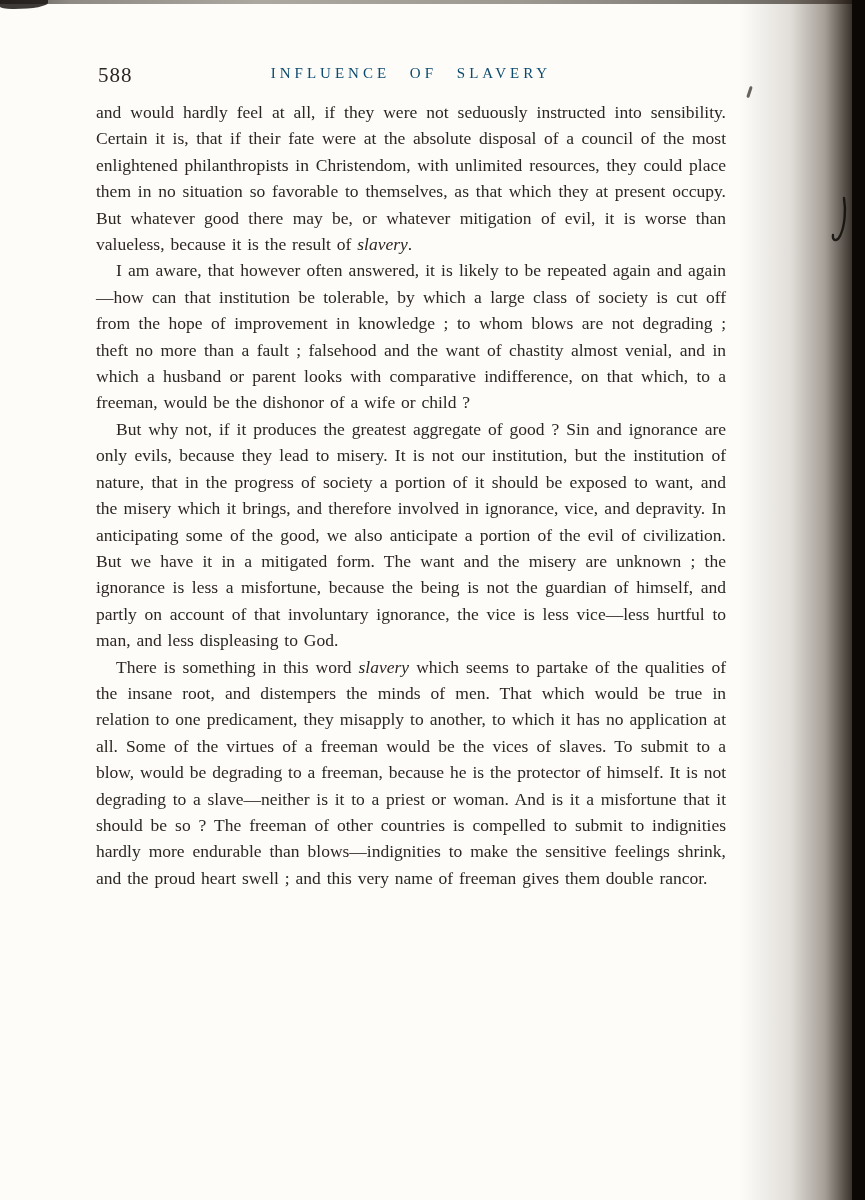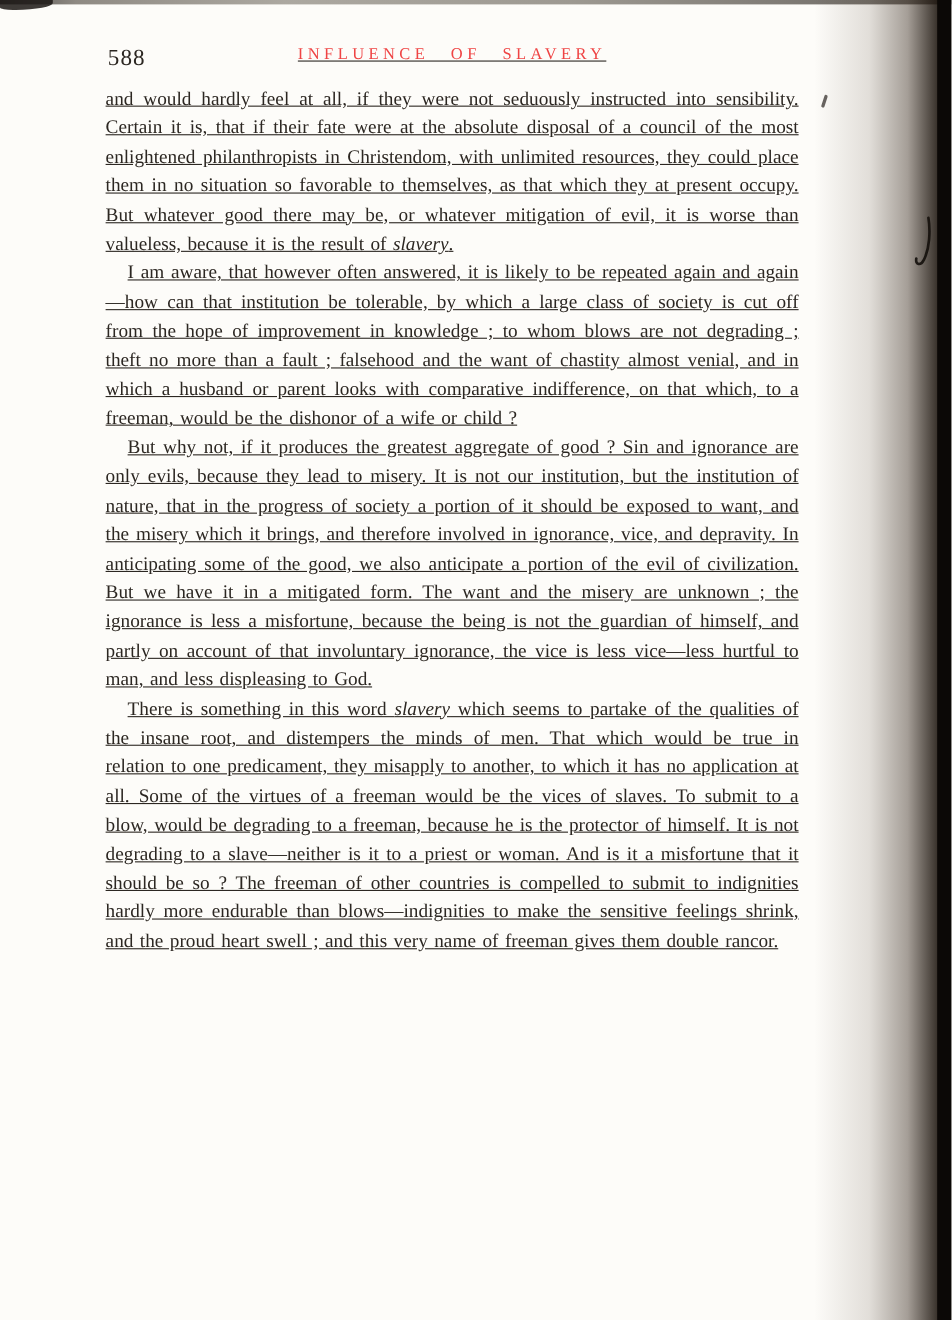--- a/index.html
+++ b/index.html
@@ -63,44 +63,43 @@
   }
   .scan-ink-hook {
     position: absolute;
     top: 196px; left: 830px;
     opacity: .9;
   }
   
   .content {
     position: absolute;
     left: 96px;
-    top: 38px;
+    top: 61px;
     width: 630px;
     color: #2c2722;
-    text-decoration: underline;
   }
   .header {
     position: relative;
     height: 28px;
   }
   .pagenum {
     position: absolute;
     left: 2px; top: 2px;
     font-size: 21px;
     letter-spacing: 1px;
     color: #2c2722;
   }
   .running-title {
     display: block;
     text-align: center;
     font-size: 15px;
     letter-spacing: 4px;
     word-spacing: 12px;
     padding-top: 4px;
-    color: #ef4444;
+    color: #0c4a6e;
   }
   .body-text {
     margin-top: 10px;
     font-size: 17.5px;
     line-height: 26.4px;
     text-align: justify;
     word-spacing: 1.5px;
   }
   .para {
     margin: 0;

